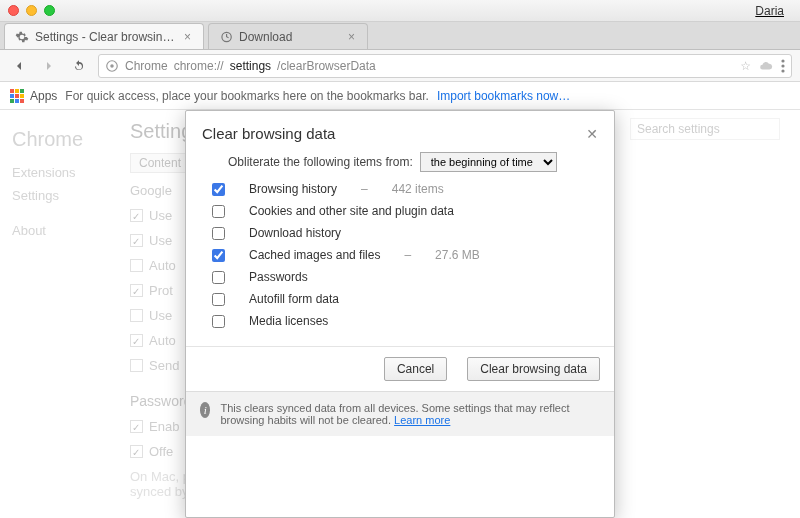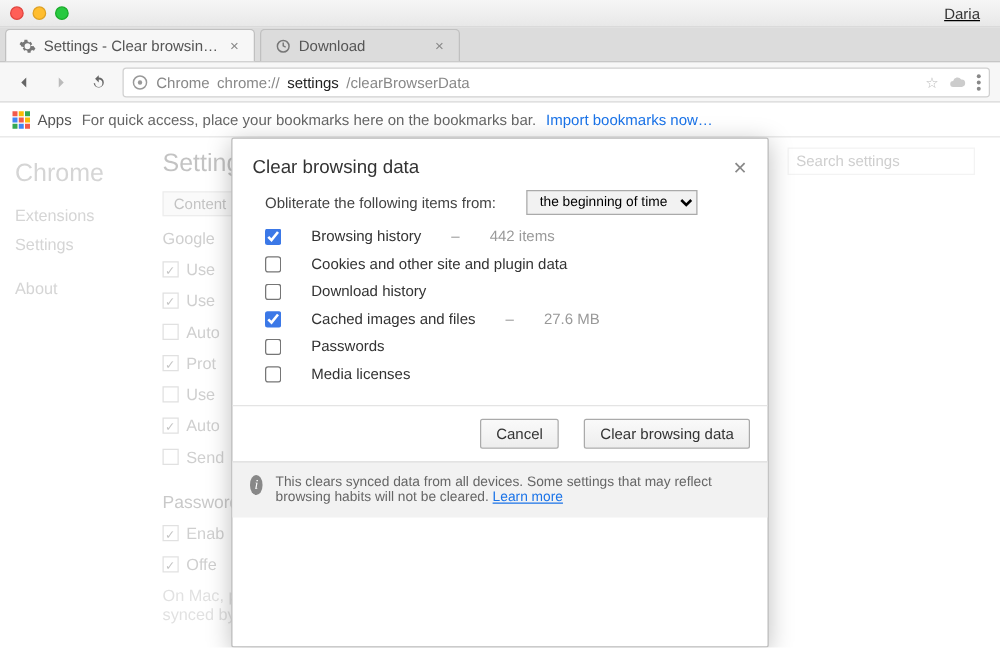--- a/index.html
+++ b/index.html
@@ -50,21 +50,21 @@
 .tinybox { width:13px; height:13px; border:1px solid #aaa; background:#fff; display:inline-block; }
 .tinybox.chk::after { content:"✓"; font-size:10px; color:#555; position:relative; top:-2px; left:1px; }
 
 
 .overlay { position:absolute; left:0; right:0; top:110px; bottom:0; display:flex; justify-content:center; }
 .modal { width:430px; background:#fff; border:1px solid #bbb; box-shadow:0 4px 20px rgba(0,0,0,0.25); border-radius:2px; display:flex; flex-direction:column; }
 .modal .mhead { padding:14px 16px 10px; display:flex; align-items:center; }
 .modal .mtitle { font-size:15px; color:#333; flex:1; }
 .modal .mclose { color:#888; font-size:14px; cursor:pointer; }
 .modal .mbody { padding:0 16px 10px 26px; font-size:12px; color:#444; }
-.mbody .obline { display:flex; align-items:center; gap:24px; margin-bottom:10px; }
+.mbody .obline { display:flex; align-items:center; gap:7px; margin-bottom:10px;margin-left:16px; }
 .mbody select { font-size:11px; padding:2px 6px; border:1px solid #aaa; background:#f2f2f2; }
 .mbody .opt { display:flex; align-items:center; gap:24px; margin:8px 0; color:#333; }
 .mbody .opt .sub { color:#999; }
 .mbody input[type=checkbox] { width:13px; height:13px; accent-color:#3b78e7; }
 .mfoot { display:flex; justify-content:flex-end; gap:20px; padding:10px 14px; border-top:1px solid #e4e4e4; }
 .mfoot button { font-size:12px; padding:4px 12px; border:1px solid #aaa; background:linear-gradient(#fafafa,#ededed); border-radius:2px; cursor:pointer; color:#333; }
 .minfo { background:#f2f2f2; padding:10px 14px; display:flex; gap:10px; align-items:flex-start; font-size:11px; color:#666; border-top:1px solid #ddd; }
 .minfo .iico { width:16px; height:16px; border-radius:50%; background:#888; color:#fff; display:flex; align-items:center; justify-content:center; font-size:11px; font-style:italic; font-family:Georgia,serif; }
 .minfo .learn { color:#1a73e8; text-decoration:underline; }
 
@@ -263,20 +263,24 @@
             <span>Cached images and files</span>
             <span class="sub"> – </span>
             <span class="sub">27.6 MB</span>
           </div>
           <div class="opt">
             <input type="checkbox" style="">
             <span>Passwords</span>
           </div>
           <div class="opt">
             <input type="checkbox" style="">
+            <span>Autofill form data</span>
+          </div>
+          <div class="opt">
+            <input type="checkbox" style="">
             <span>Media licenses</span>
           </div>
         </div>
     </div>
     <div class="mfoot">
       <button>Cancel</button>
       <button>Clear browsing data</button>
     </div>
     <div class="minfo">
       <div class="iico">i</div>

